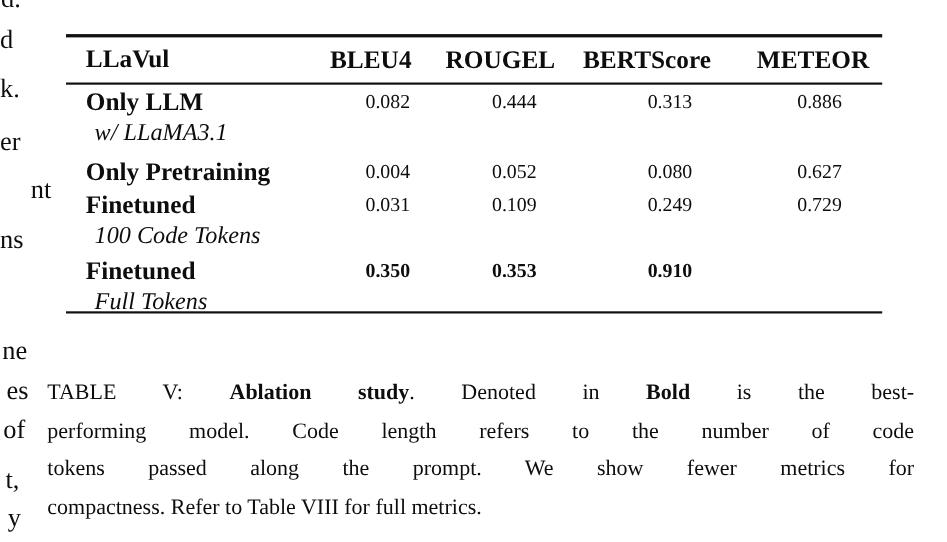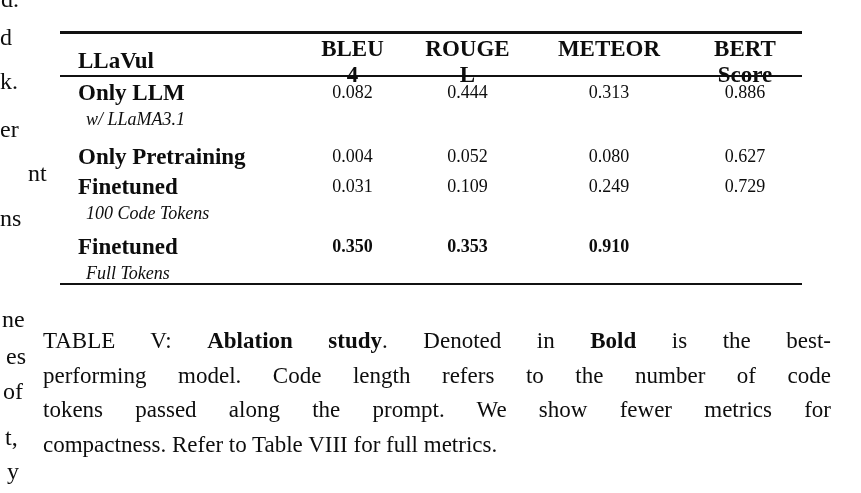--- a/index.html
+++ b/index.html
@@ -34,43 +34,43 @@
     display: grid;
     grid-template-columns: 240px 105px 125px 158px 114px;
   }
   .header-row { height: 41px; align-items: stretch; }
   .corner-cell {
     display: flex; align-items: center;
     padding-left: 18px;
     font-weight: bold; font-size: 23px;
   }
   .colhead {
-    display: flex; flex-direction: column; align-items: center;
+    display: flex; flex-direction: row; align-items: center;
     padding-top: 2px;
     font-weight: bold; font-size: 23px; line-height: 26px;
     text-align: center;
   }
   .body-row { align-items: start; padding-top: 2px; }
   .row-1 { height: 62px; }
   .row-2 { height: 28px; }
   .row-3 { height: 58px; }
   .row-4 { height: 50px; }
   .label-cell { padding-left: 18px; font-size: 23px; line-height: 27px; }
   .row-label { font-weight: bold; }
-  .row-sublabel { font-style: italic; padding-left: 8px; font-size: 18px; }
+  .row-sublabel { font-style: italic; padding-left: 8px; font-size: 22px; }
   .val-cell { text-align: center; font-size: 18px; line-height: 27px; }
   .bold-row .row-label, .bold-row .val-cell { font-weight: bold; }
 
   
   .caption {
     position: absolute;
     left: 43px;
-    top: 324px;
+    top: 340px;
     width: 788px;
-    font-size: 23px;
+    font-size: 20px;
     line-height: 34.5px;
   }
   .cap-line { white-space: nowrap; }
   .cap-line.justify {
     white-space: normal;
     text-align: justify;
     text-align-last: justify;
     text-justify: inter-word;
   }
 </style>
@@ -100,26 +100,26 @@
       <div class="corner-cell">LLaVul</div>
       <div class="colhead">
         <span>BLEU</span>
         <span>4</span>
       </div>
       <div class="colhead">
         <span>ROUGE</span>
         <span>L</span>
       </div>
       <div class="colhead">
+        <span>BERT</span>
+        <span>Score</span>
+      </div>
+      <div class="colhead">
         <span>METEOR</span>
         <span></span>
-      </div>
-      <div class="colhead">
-        <span>BERT</span>
-        <span>Score</span>
       </div>
     </div>
 
     <div class="rule thin"></div>
 
     <div class="tgrid body-row row-1">
       <div class="label-cell">
         <div class="row-label">Only LLM</div>
         <div class="row-sublabel">w/ LLaMA3.1</div>
       </div>

